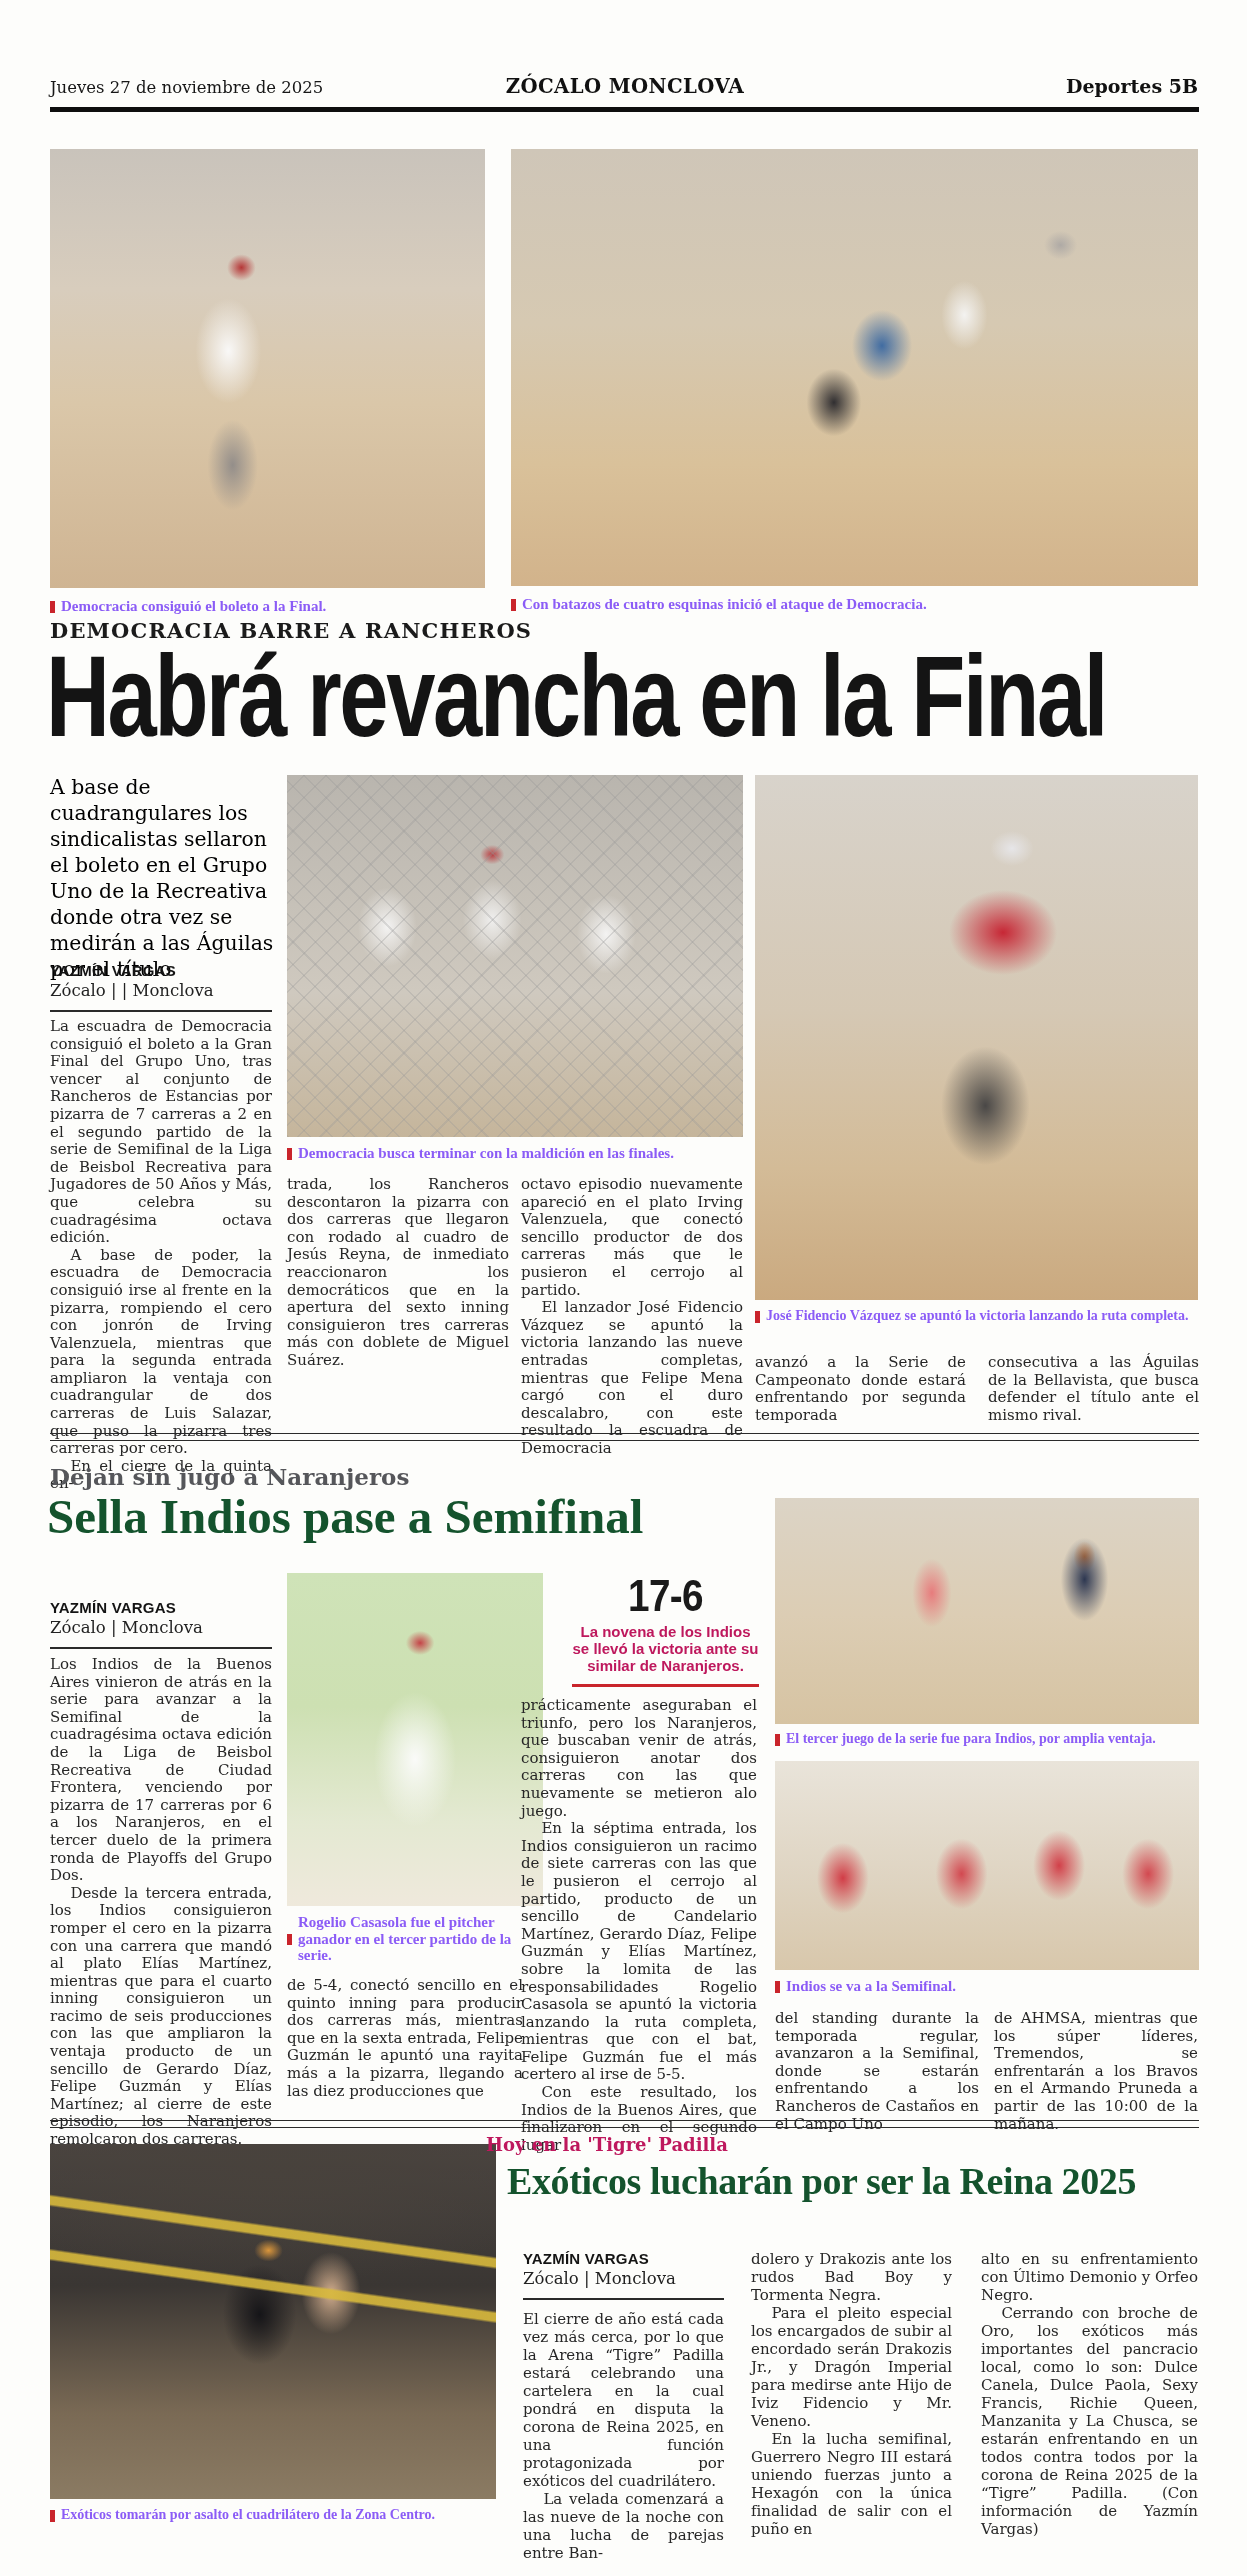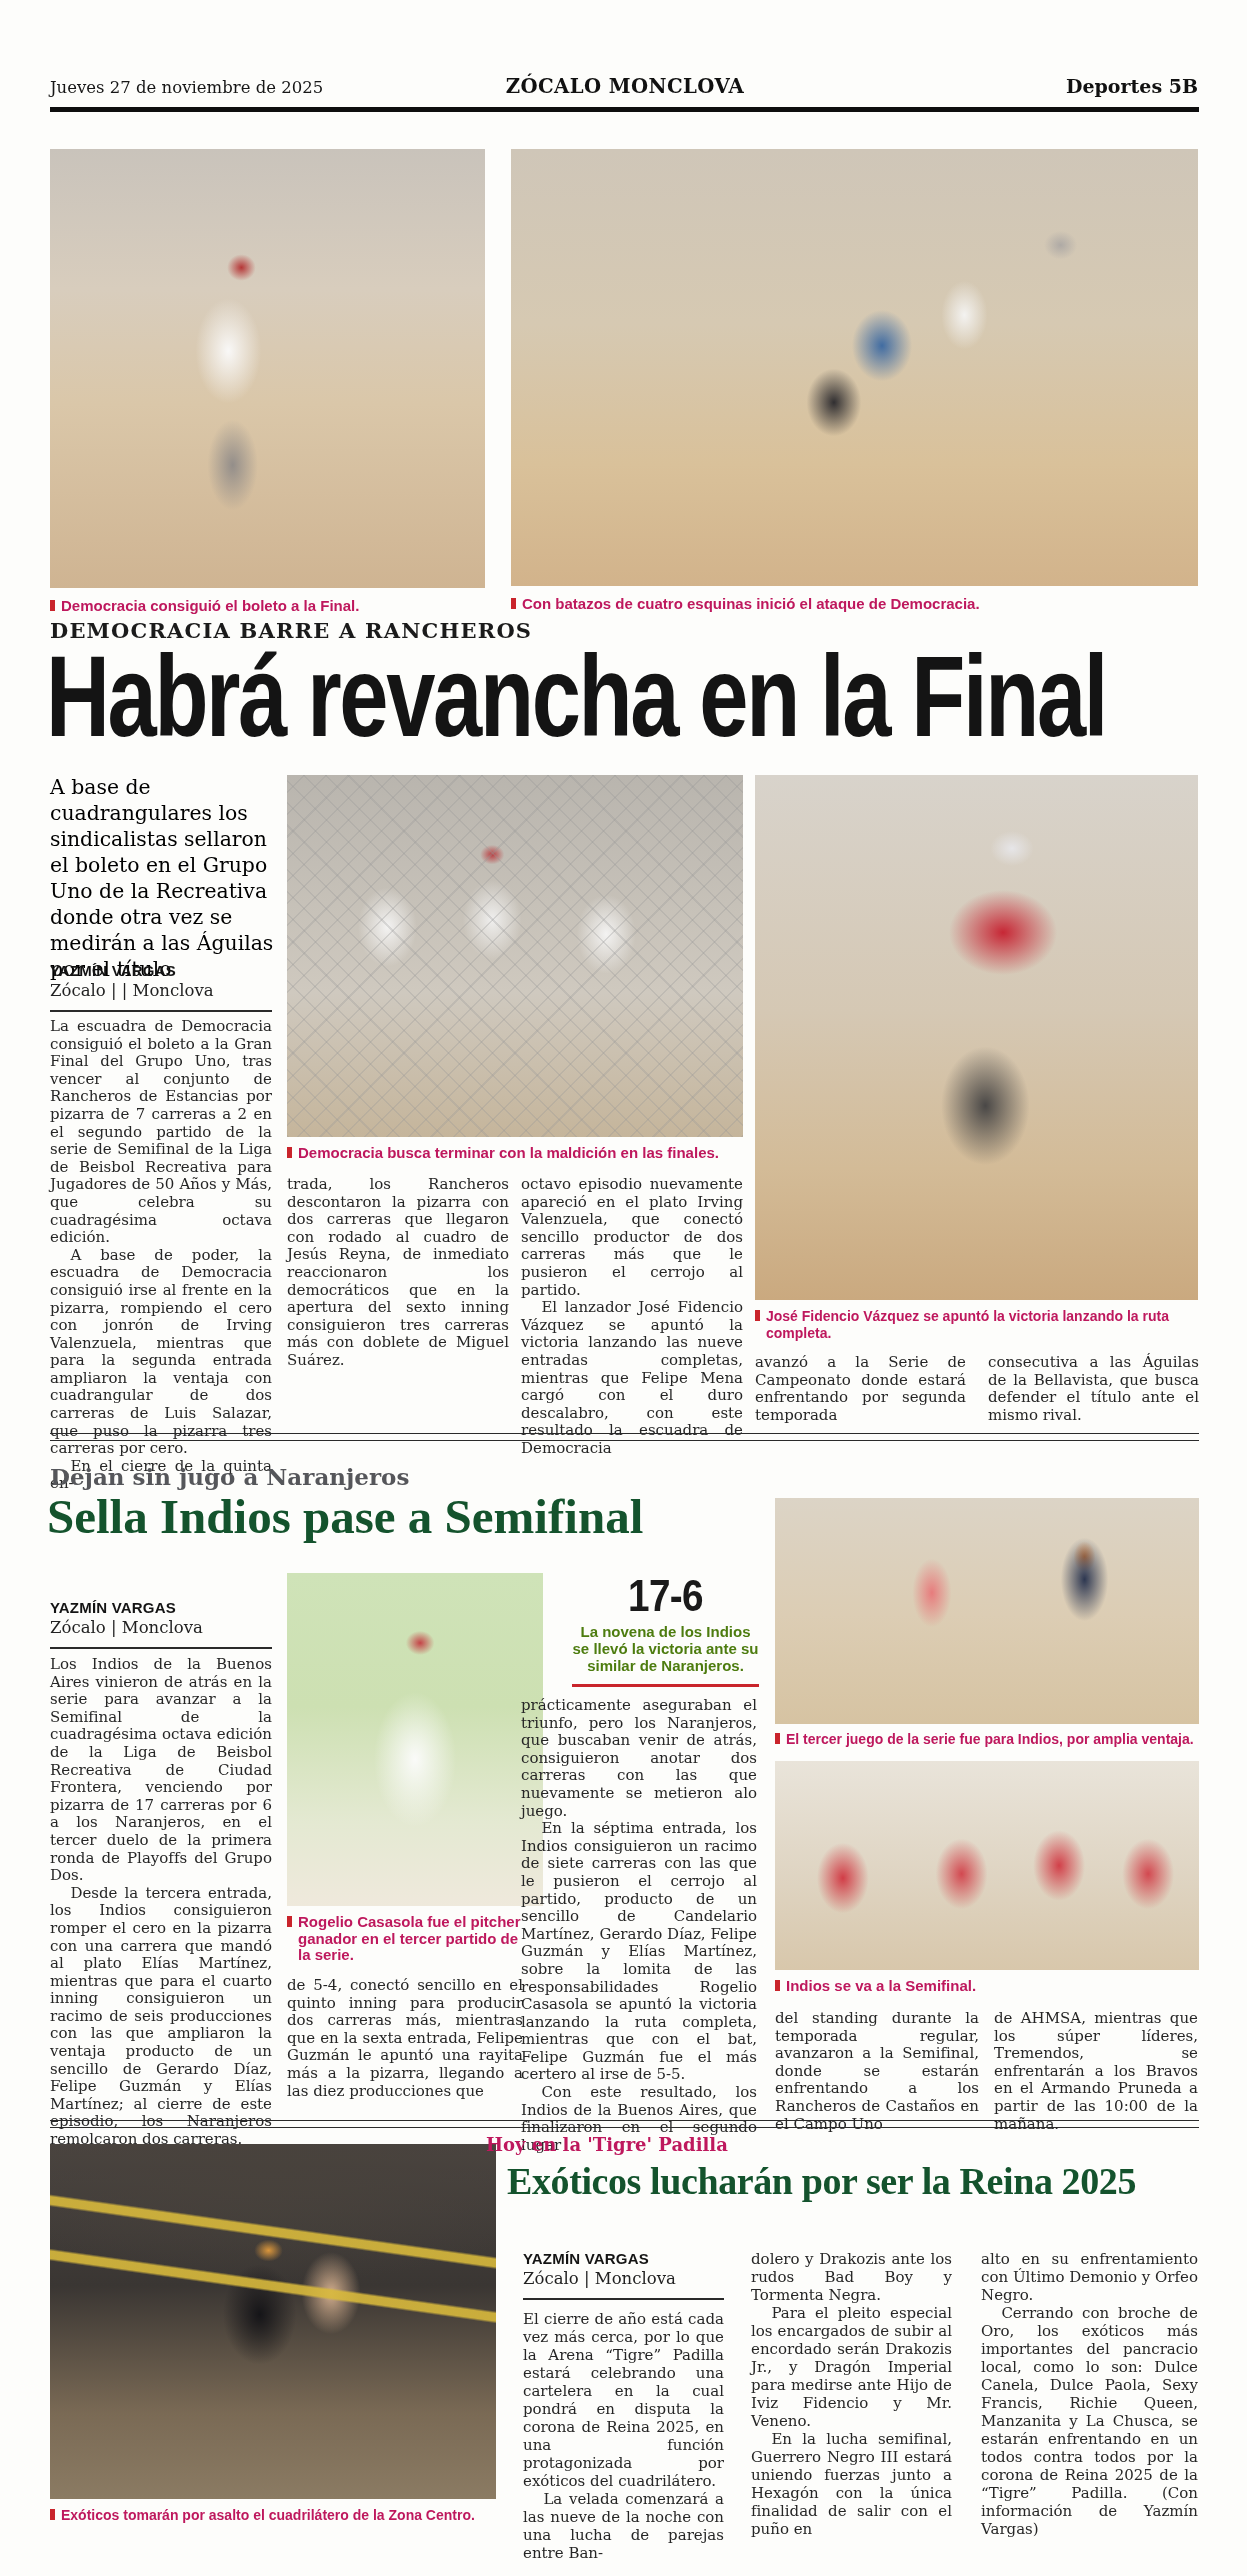--- a/index.html
+++ b/index.html
@@ -57,23 +57,23 @@
   #ph-h{left:50px;top:2144px;width:446px;height:355px;background:
     linear-gradient(8deg, transparent 57%, rgba(216,185,60,.9) 57.6%, rgba(216,185,60,.9) 59.4%, transparent 60%),
     linear-gradient(8deg, transparent 70%, rgba(216,185,60,.9) 70.6%, rgba(216,185,60,.9) 72.4%, transparent 73%),
     radial-gradient(49px 67px at 47% 48%, rgba(18,18,22,.95), rgba(18,18,22,0) 75%),
     radial-gradient(20.4px 15.7px at 49% 30%, rgba(235,160,60,.9), rgba(235,160,60,0) 70%),
     radial-gradient(41px 57px at 63% 42%, rgba(226,186,150,.9), rgba(226,186,150,0) 72%),
     radial-gradient(377px 134px at 50% 8%, rgba(72,66,60,.95), rgba(72,66,60,0) 82%),
     linear-gradient(180deg,#4a4440 0%,#3a3633 40%,#7a6a55 76%,#8b7b63 100%);}
 
   
-  .cap{position:absolute;display:flex;align-items:flex-start;
-       font-family:Liberation Sans, sans-serif;font-weight:bold;
-       font-size:15px;line-height:16.5px;color:#be185d;}
+  .cap{position:absolute;display:flex;align-items:center;
+       font-family:Liberation Serif, serif;font-weight:bold;
+       font-size:15px;line-height:16.5px;color:#8b5cf6;}
   .cap .bar{flex:none;width:4.7px;height:11.8px;margin:1.6px 6.3px 0 0;background:#c9242b;}
   #cap-a{left:50px;top:598px;width:435px;}
   #cap-b{left:511px;top:596px;width:687px;}
   #cap-c{left:287px;top:1145px;width:456px;}
   #cap-d{left:755px;top:1308px;width:443px;font-size:14px;}
   #cap-e{left:287px;top:1914px;width:245px;}
   #cap-f{left:775px;top:1731px;width:424px;font-size:14px;}
   #cap-g{left:775px;top:1978px;width:424px;}
   #cap-h{left:50px;top:2507px;width:446px;font-size:14px;}
 
@@ -110,21 +110,21 @@
   #by2-rule{left:50px;top:1647px;width:222px;}
   #s2c1{left:50px;top:1656px;width:222px;}
   #s2c2{left:287px;top:1977px;width:236px;}
   #s2c3{left:521px;top:1697px;width:236px;}
   #s2c4{left:775px;top:2010px;width:204px;}
   #s2c5{left:994px;top:2010px;width:204px;}
   #scorebox{position:absolute;left:572px;top:1574px;width:187px;text-align:center;
             font-family:"Liberation Sans",sans-serif;}
   #score-val{display:inline-block;font-weight:700;font-size:44px;line-height:1;color:#1a1a1a;
              letter-spacing:-0.8px;transform:scaleX(.88);transform-origin:center;}
-  #score-cap{margin-top:4.7px;font-weight:bold;font-size:15px;line-height:17.3px;color:#4d7c0f;}
+  #score-cap{margin-top:4.7px;font-weight:bold;font-size:15px;line-height:17.3px;color:#be185d;}
   #score-rule{margin-top:9.4px;height:3.1px;background:#c9242b;}
   #div2{left:50px;top:2120px;width:1149px;}
 
   
   #kick3{left:486px;top:2134px;font-size:18px;color:#be185d;}
   #head3{left:507px;top:2162px;font-size:38px;line-height:1;letter-spacing:-0.4px;}
   #by3-name{left:523px;top:2250px;} #by3-org{left:523px;top:2269px;}
   #by3-rule{left:523px;top:2298px;width:201px;}
   #s3c1{left:523px;top:2310px;width:201px;line-height:18px;}
   #s3c2{left:751px;top:2250px;width:201px;line-height:18px;}

